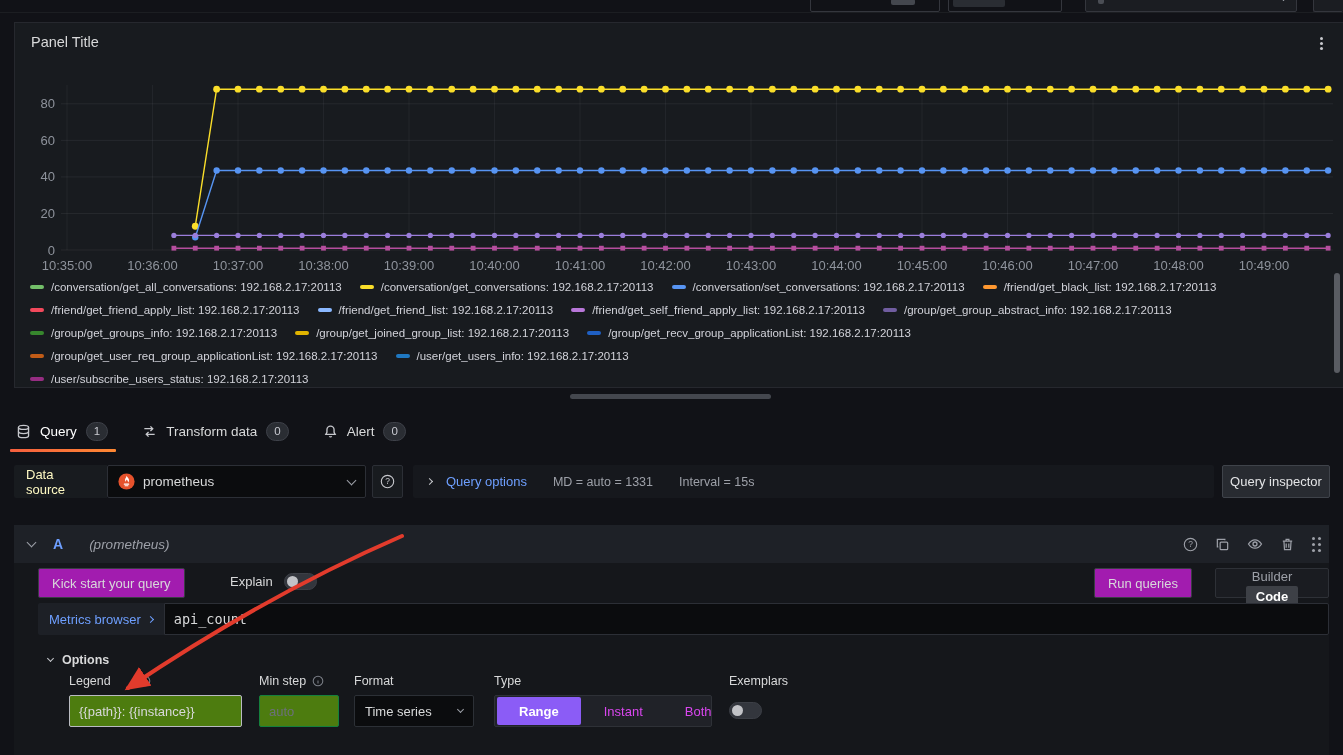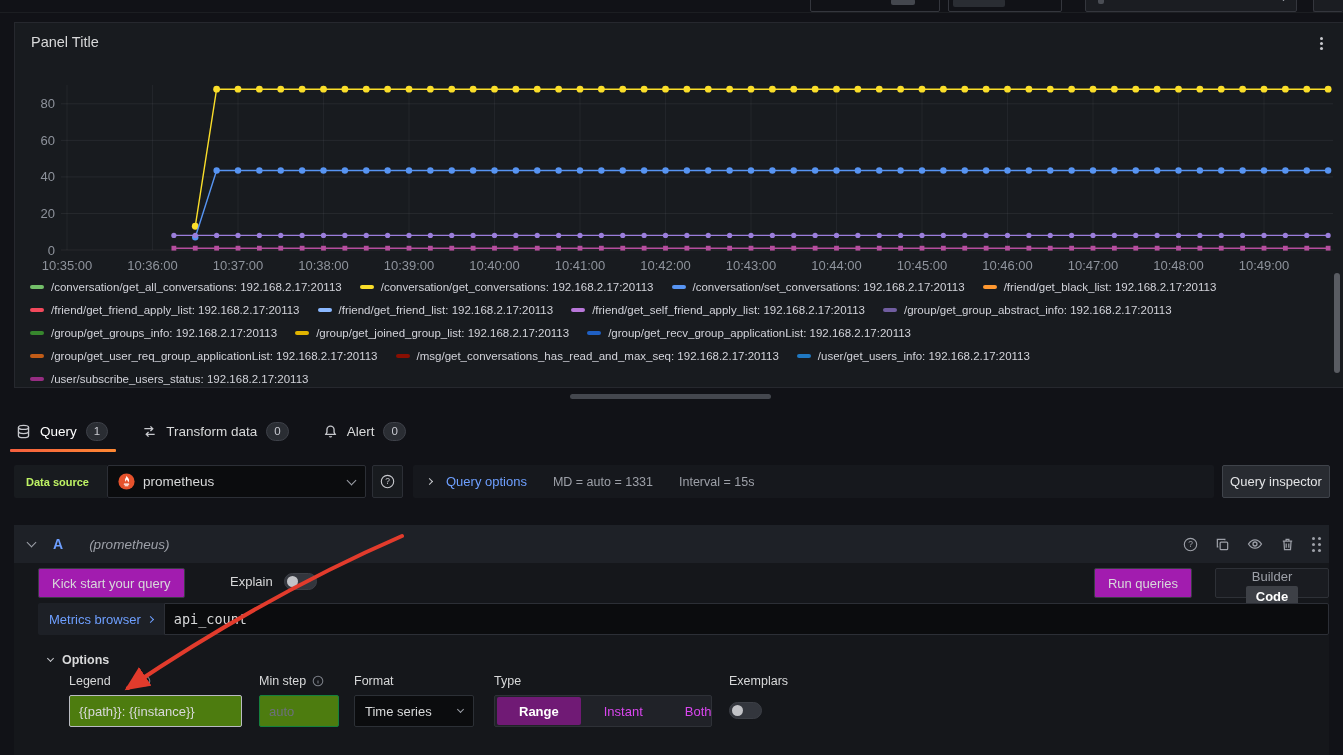--- a/index.html
+++ b/index.html
@@ -47,21 +47,21 @@
   .tab .tlabel{font-size:13.5px;color:#d8d9da;}
   .tab .ticon{display:flex;color:#c7c8cd;}
   .tab .badge{min-width:22px;height:19px;padding:0 7px;border-radius:10px;background:#2a2d33;border:1px solid #3e4149;
               font-size:11.5px;color:#c9cad1;display:flex;align-items:center;justify-content:center;}
   .tab-underline{position:absolute;left:-6px;right:-8px;bottom:0;height:3px;border-radius:1px;
                  background:linear-gradient(90deg,#f55f3e,#ff8833);}
 
   
   #ds-row{position:absolute;left:14px;top:465px;right:13px;height:33px;display:flex;align-items:stretch;}
   .ds-label{background:#181b1f;border-radius:2px 0 0 2px;padding:0 12px;display:flex;align-items:center;
-            font-size:11px;color:#bef264;width:93px;flex:none;font-weight:bold;}
+            font-size:13px;color:#fef9c3;width:93px;flex:none;}
   .ds-select{width:259px;flex:none;background:#0b0c0e;border:1px solid #2c2f36;border-radius:2px;display:flex;
              align-items:center;padding:0 10px;gap:8px;cursor:pointer;}
   .ds-select .val{font-size:13.5px;color:#d8d9da;}
   .ds-select .chev{margin-left:auto;}
   .ds-help{width:31px;flex:none;margin-left:6px;background:#181b1f;border:1px solid #2c2f36;border-radius:2px;
            display:flex;align-items:center;justify-content:center;cursor:pointer;color:#c7c8cd;}
   .ds-options{flex:1;margin-left:10px;background:#16181d;border-radius:2px;display:flex;align-items:center;
               padding:0 14px;gap:10px;cursor:pointer;}
   .ds-options .qo{font-size:13px;color:#6e9fff;margin-left:4px;}
   .ds-options .meta{font-size:12.5px;color:#9da0a8;margin-left:16px;}
@@ -105,21 +105,21 @@
   .fld{position:absolute;height:32px;}
   input.txt{width:100%;height:32px;background:#4d7c0f;border:1px solid #15803d;border-radius:2px;color:#d8d9da;
             font-size:13px;font-family:"Liberation Sans",sans-serif;padding:0 9px;outline:none;}
   input.txt.focused{border-color:#b9bbc2;}
   input.txt::placeholder{color:#6c707a;}
   .sel{background:#0b0c0e;border:1px solid #2c3036;border-radius:2px;height:32px;display:flex;align-items:center;
        padding:0 10px;font-size:13px;color:#d8d9da;cursor:pointer;}
   .sel .chev{margin-left:auto;}
   .seg-group{height:32px;border:1px solid #2e3137;border-radius:2px;background:#202228;display:flex;align-items:center;}
   .seg{padding:0 21px;font-size:13px;color:#d946ef;cursor:pointer;display:flex;align-items:center;height:100%;}
-  .seg.selected{background:#701a75;border-radius:2px;margin:2px;height:calc(100% - 4px);color:#fff;font-weight:600;padding:14px 22px;}
+  .seg.selected{background:#8b5cf6;border-radius:2px;margin:2px;height:calc(100% - 4px);color:#fff;font-weight:600;padding:14px 22px;}
   .exemplars-toggle{position:absolute;}
 
   
   #annot{position:absolute;left:0;top:0;width:1343px;height:755px;pointer-events:none;z-index:60;}
 </style>
 </head>
 <body>
 
 <div class="app">
 
@@ -456,24 +456,20 @@
             <span class="lg-swatch" style="background: rgb(31, 96, 196);"></span>
             <span class="lg-label">/group/get_recv_group_applicationList: 192.168.2.17:20113</span>
           </div>
         </div>
         <div class="lg-row">
           <div class="lg-item">
             <span class="lg-swatch" style="background: rgb(193, 92, 23);"></span>
             <span class="lg-label">/group/get_user_req_group_applicationList: 192.168.2.17:20113</span>
           </div>
           <div class="lg-item">
-            <span class="lg-swatch" style="background: rgb(137, 15, 2);"></span>
-            <span class="lg-label">/msg/get_conversations_has_read_and_max_seq: 192.168.2.17:20113</span>
-          </div>
-          <div class="lg-item">
             <span class="lg-swatch" style="background: rgb(31, 120, 193);"></span>
             <span class="lg-label">/user/get_users_info: 192.168.2.17:20113</span>
           </div>
         </div>
         <div class="lg-row">
           <div class="lg-item">
             <span class="lg-swatch" style="background: rgb(150, 45, 130);"></span>
             <span class="lg-label">/user/subscribe_users_status: 192.168.2.17:20113</span>
           </div>
         </div>

